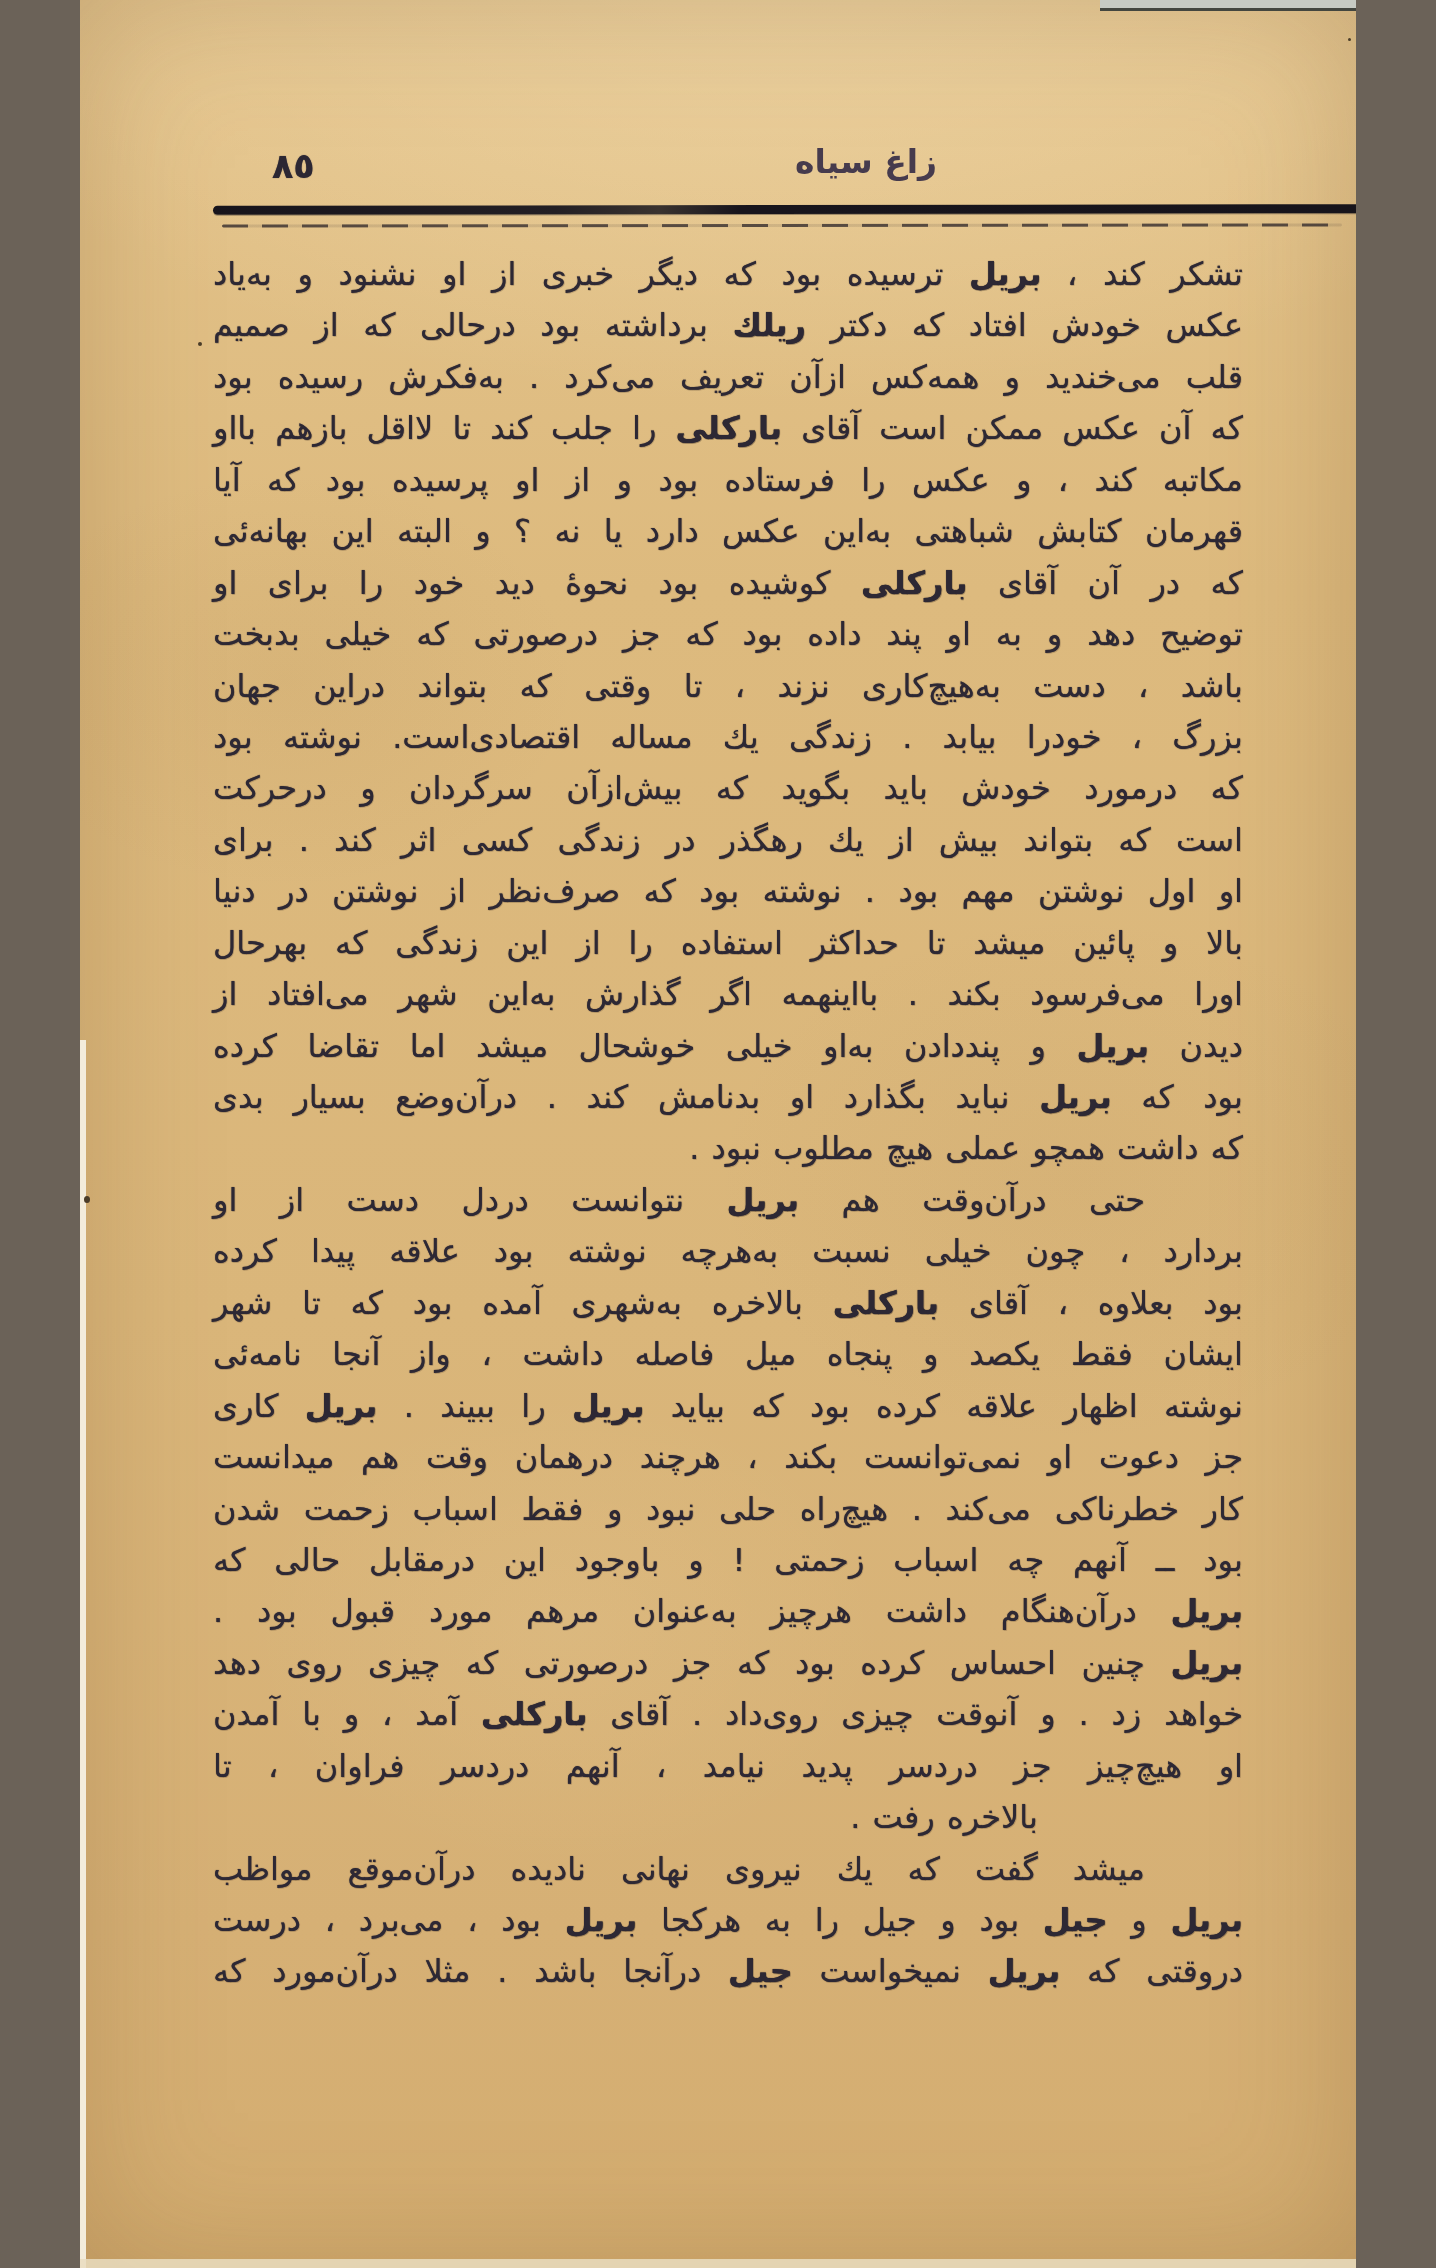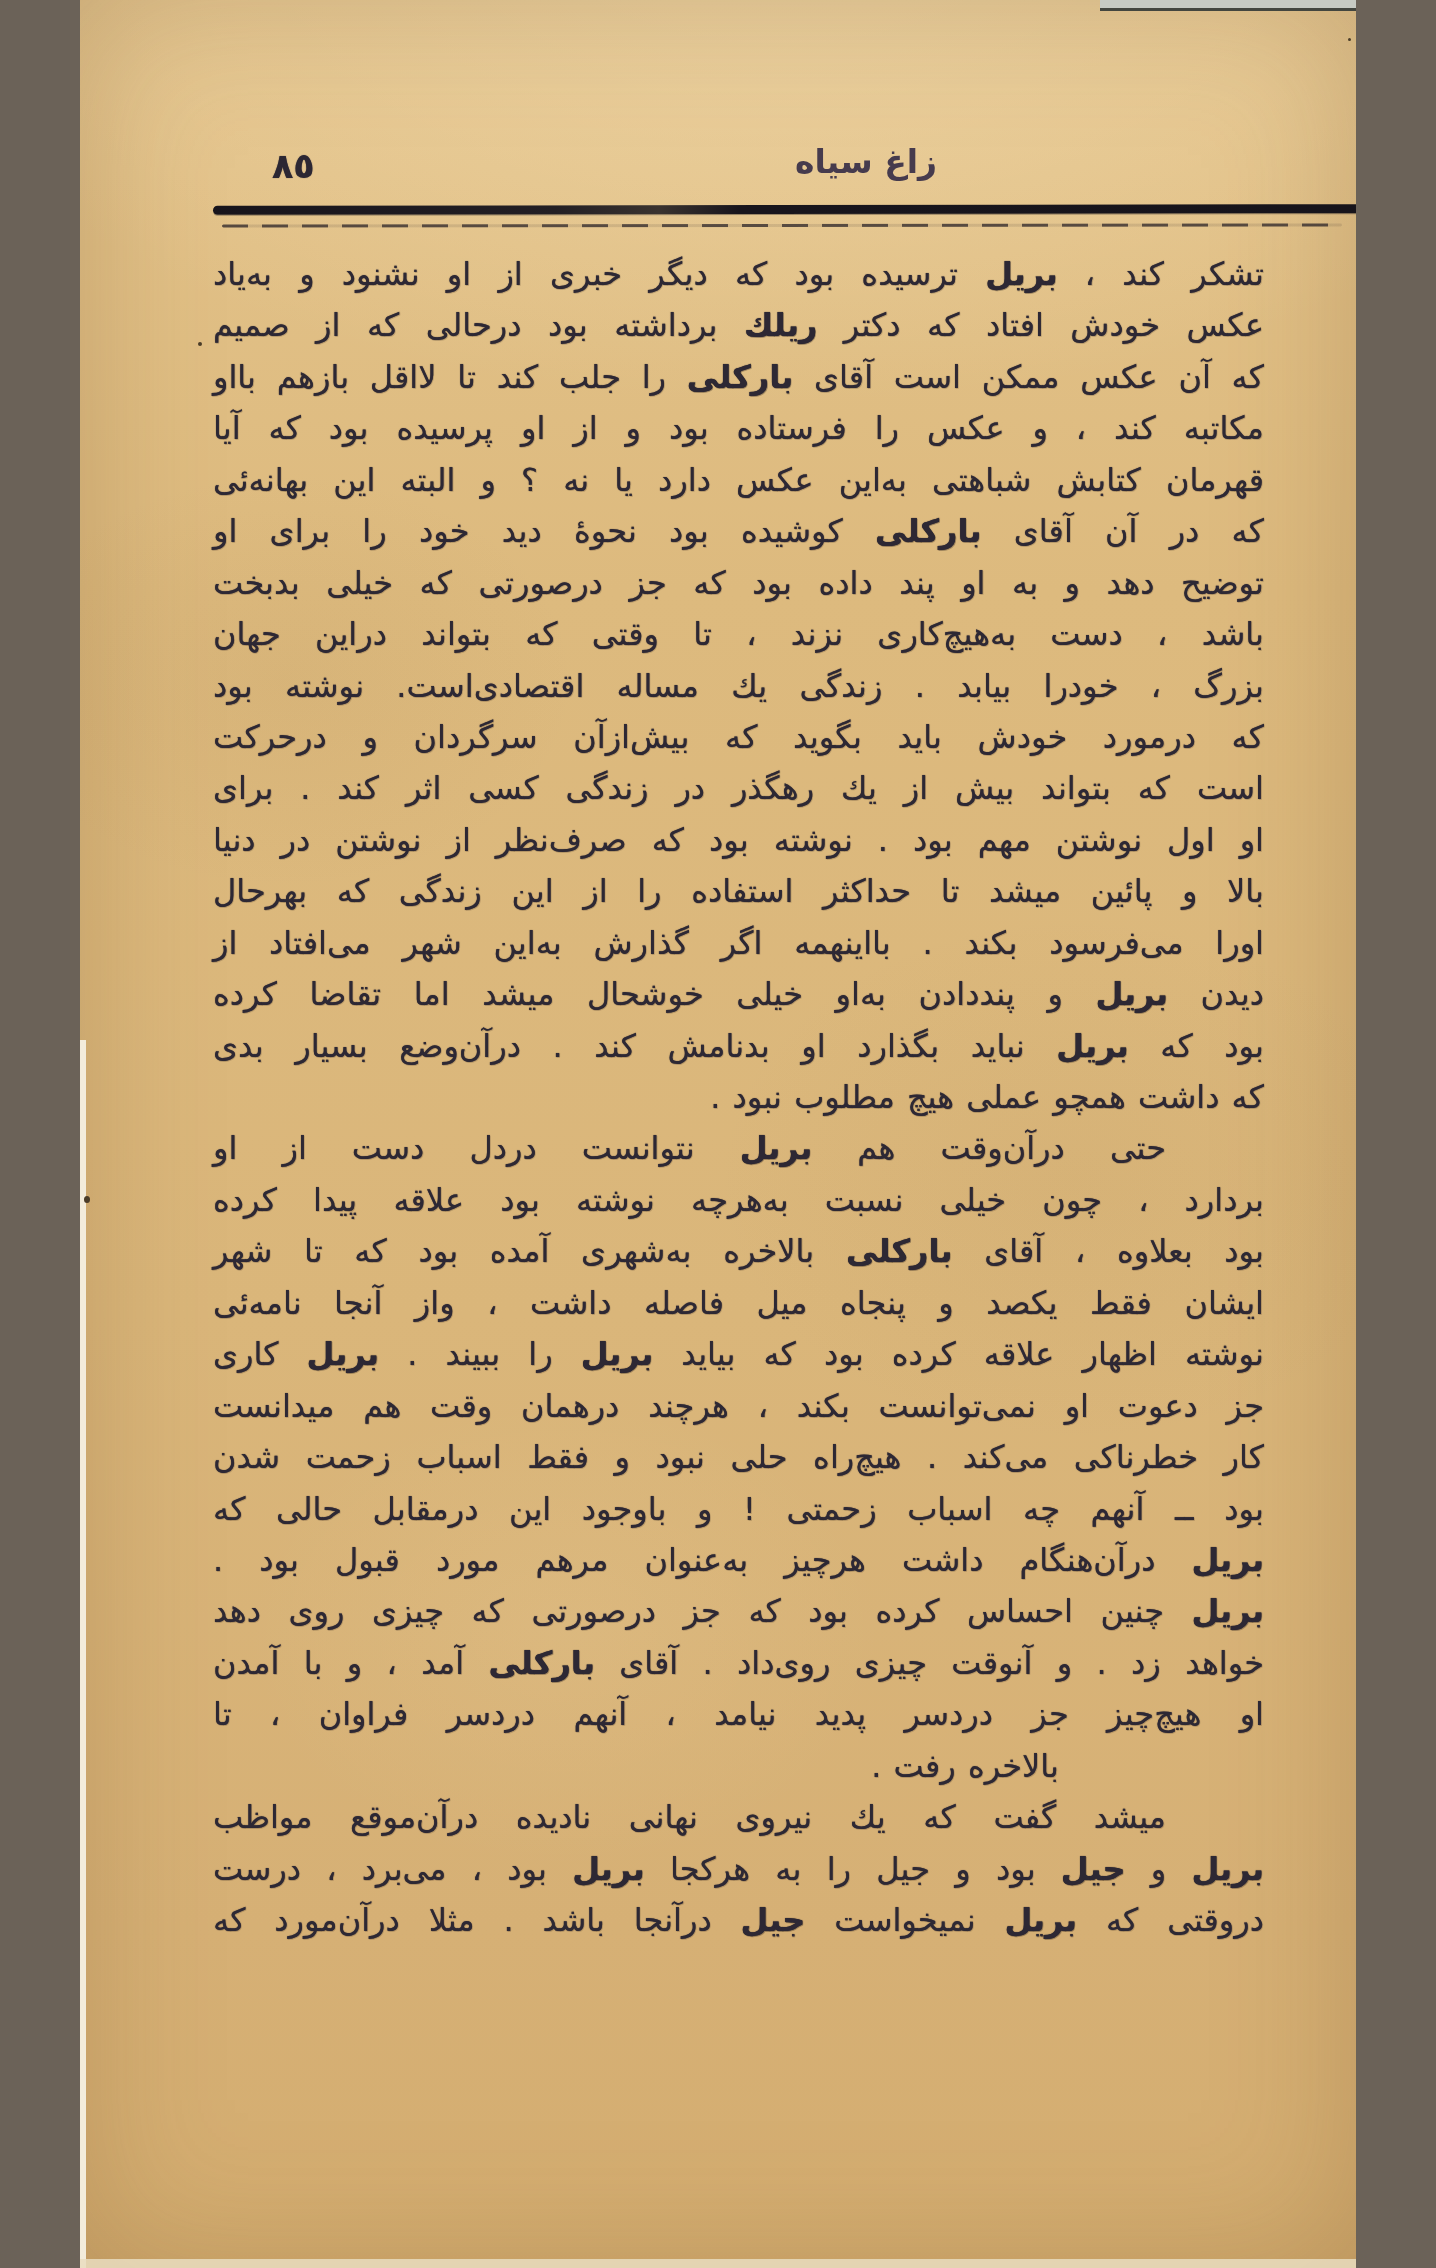--- a/index.html
+++ b/index.html
@@ -43,21 +43,21 @@
     transform:rotate(-.08deg);
   }
   .rule-thin{
     position:absolute;left:142px;right:14px;top:224px;height:3px;
     background:repeating-linear-gradient(90deg,
       rgba(40,33,38,.75) 0 26px, rgba(40,33,38,.12) 26px 40px);
     border-radius:2px;transform:rotate(-.05deg);
   }
   
   .page-text{
-    position:absolute;top:249px;left:133px;right:92px;
+    position:absolute;top:249px;left:133px;right:113px;
     direction:rtl;
     color:#2d2834;
     font-size:32px;
   }
   .line{
     height:51.45px;line-height:51.45px;
     white-space:nowrap;
     text-align:justify;
     text-align-last:justify;
     text-shadow:0 0 1px rgba(45,38,48,.85), .8px .8px 0 rgba(82,60,40,.18);
@@ -85,20 +85,21 @@
   <div class="speck" style="left:118px;top:342px;width:4px;height:4px"></div>
 
   <div class="page-number">٨٥</div>
   <div class="header-title">زاغ سیاه</div>
   <div class="rule-thick"></div>
   <div class="rule-thin"></div>
 
   <div class="page-text">
       <div class="line">تشکر کند ، <span class="nm">بریل</span> ترسیده بود که دیگر خبری از او نشنود و به‌یاد</div>
       <div class="line">عکس خودش افتاد که دکتر <span class="nm">ریلك</span> برداشته بود درحالی که از صمیم</div>
+      <div class="line">قلب می‌خندید و همه‌کس ازآن تعریف می‌کرد . به‌فکرش رسیده بود</div>
       <div class="line">که آن عکس ممکن است آقای <span class="nm">بارکلی</span> را جلب کند تا لااقل بازهم بااو</div>
       <div class="line">مکاتبه کند ، و عکس را فرستاده بود و از او پرسیده بود که آیا</div>
       <div class="line">قهرمان کتابش شباهتی به‌این عکس دارد یا نه ؟ و البته این بهانه‌ئی</div>
       <div class="line">که در آن آقای <span class="nm">بارکلی</span> کوشیده بود نحوهٔ دید خود را برای او</div>
       <div class="line">توضیح دهد و به او پند داده بود که جز درصورتی که خیلی بدبخت</div>
       <div class="line">باشد ، دست به‌هیچ‌کاری نزند ، تا وقتی که بتواند دراین جهان</div>
       <div class="line">بزرگ ، خودرا بیابد . زندگی یك مساله اقتصادی‌است. نوشته بود</div>
       <div class="line">که درمورد خودش باید بگوید که بیش‌ازآن سرگردان و درحرکت</div>
       <div class="line">است که بتواند بیش از یك رهگذر در زندگی کسی اثر کند . برای</div>
       <div class="line">او اول نوشتن مهم بود . نوشته بود که صرف‌نظر از نوشتن در دنیا</div>

